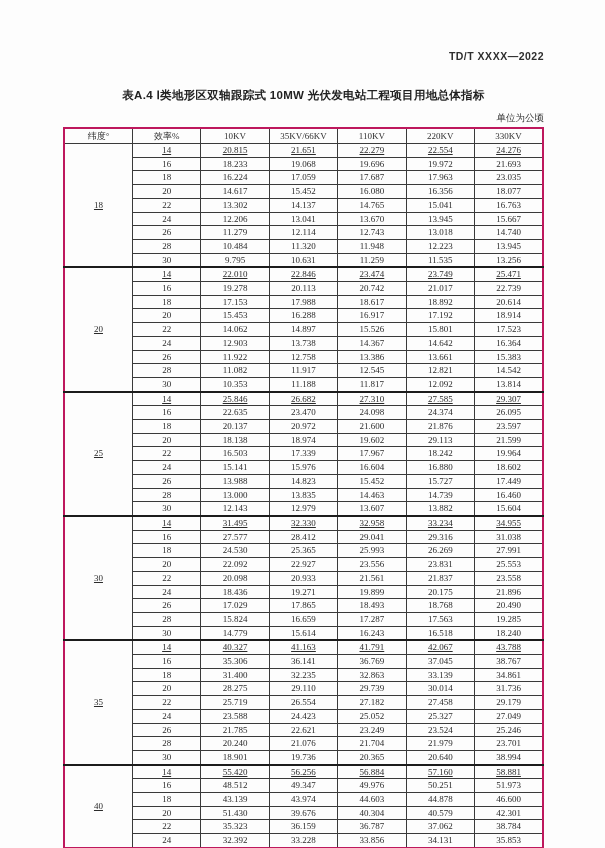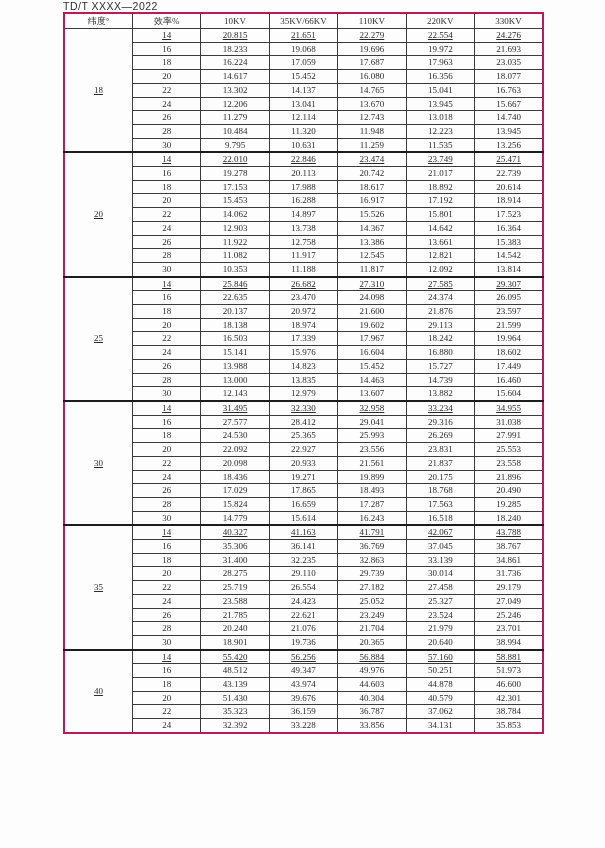--- a/index.html
+++ b/index.html
@@ -14,23 +14,25 @@
     width: 605px; height: 848px;
     background: #fdfdfd;
     overflow: hidden;
   }
   .content {
     position: absolute;
     left: 63px; top: 0;
     width: 481px;
   }
   .doc-code {
+    margin-top: 50px;
+    text-align: right;
     font-family: "Liberation Sans", sans-serif;
     font-size: 10.5px;
-    font-weight: 400;
+    font-weight: 700;
     letter-spacing: 0.5px;
     color: #2e2e2e;
   }
   .table-title {
     margin-top: 26px;
     text-align: center;
     font-family: "Liberation Sans", sans-serif;
     font-size: 11.5px;
     font-weight: 700;
     color: #222;
@@ -71,21 +73,23 @@
   tbody tr.group-start:first-child td { border-top: 1px solid #3a3a3a; }
   td[data-name="latitude-cell"] { font-size: 9.5px; }
 </style>
 </head>
 <body>
 
 <div class="page" data-name="document-page">
   <div class="content" data-name="page-content">
     <div class="doc-code" data-name="document-code">TD/T XXXX—2022</div>
 
+    <div class="table-title" data-name="table-title">表A.4 Ⅰ类地形区双轴跟踪式 10MW 光伏发电站工程项目用地总体指标</div>
 
+    <div class="unit-note" data-name="unit-note">单位为公顷</div>
 
     <table class="data-table" data-name="land-use-indicator-table">
       <thead data-name="table-header">
         <tr data-name="table-header-row">
             <th data-name="column-header">纬度°</th>
             <th data-name="column-header">效率%</th>
             <th data-name="column-header">10KV</th>
             <th data-name="column-header">35KV/66KV</th>
             <th data-name="column-header">110KV</th>
             <th data-name="column-header">220KV</th>

